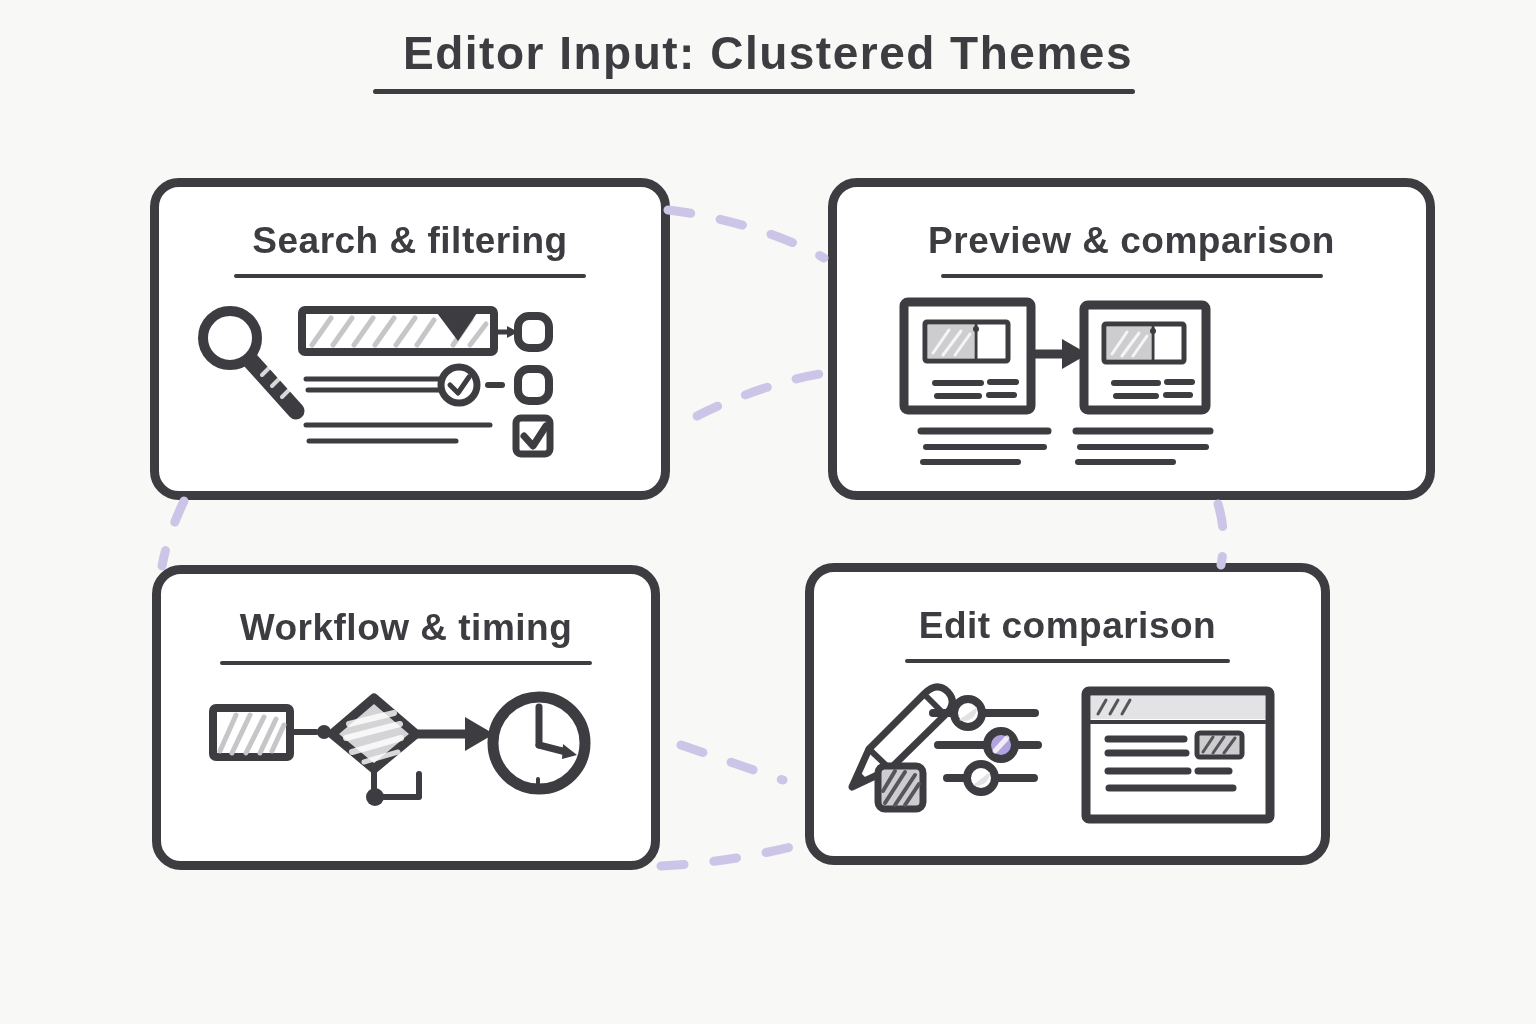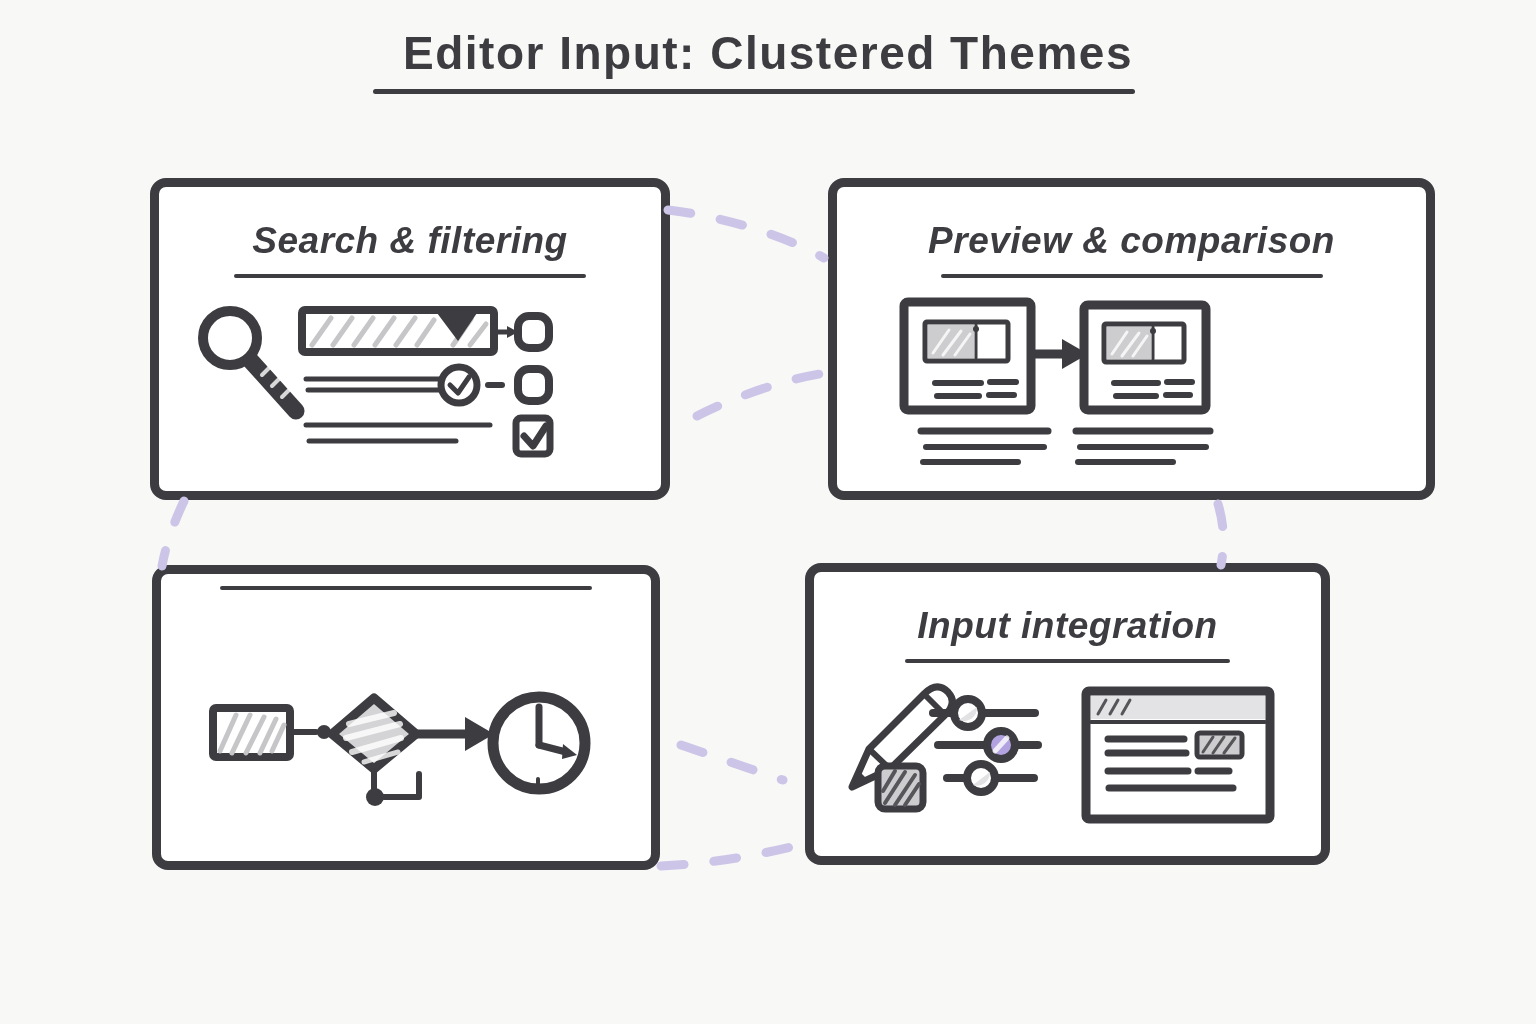--- a/index.html
+++ b/index.html
@@ -19,21 +19,21 @@
     font-family:"Liberation Sans", sans-serif;
     padding-left:6px;
   }
   .page-header{position:absolute;top:26px;left:0;right:0;text-align:center}
   .page-header h1{
     margin:0;font-size:46px;font-weight:700;letter-spacing:1.5px;color:var(--ink);
   }
   .title-underline{width:762px;height:5px;background:var(--ink);border-radius:3px;margin:9px auto 0;transform:translateX(-14px)}
   .cluster{
     position:absolute;background:var(--card);
-    border:9px solid var(--ink);border-radius:16px;font-style:italic;
+    border:9px solid var(--ink);border-radius:29px;
   }
   #c1{left:150px;top:178px;width:520px;height:322px}
   #c2{left:828px;top:178px;width:607px;height:322px}
   #c3{left:152px;top:565px;width:508px;height:305px}
   #c4{left:805px;top:563px;width:525px;height:302px}
   .cluster h2{
     margin:33px 0 0;text-align:center;font-size:37px;font-weight:700;
     letter-spacing:.5px;color:var(--ink);white-space:nowrap;
   }
   .rule{height:4px;background:var(--ink);border-radius:2px;margin:12px auto 0}
@@ -155,20 +155,21 @@
       </g>
       <g>
         <line class="s" x1="248" y1="253" x2="382" y2="253" stroke-width="7"></line>
         <line class="s" x1="252" y1="269" x2="378" y2="269" stroke-width="6"></line>
         <line class="s" x1="250" y1="284" x2="345" y2="284" stroke-width="6"></line>
       </g>
     </svg>
   </section>
 
   <section class="cluster" id="c3">
+    <h2>Workflow &amp; timing</h2>
     <div class="rule"></div>
     <svg class="sketch" width="508" height="305" viewBox="0 0 508 305">
       <g>
         <rect class="s w" x="61" y="143" width="77" height="49" rx="3" stroke-width="8"></rect>
         <line class="hl" x1="68" y1="186" x2="84" y2="150" stroke-width="5"></line>
         <line class="hl" x1="80" y1="188" x2="98" y2="150" stroke-width="5"></line>
         <line class="hl" x1="94" y1="188" x2="112" y2="152" stroke-width="5"></line>
         <line class="hl" x1="108" y1="188" x2="124" y2="154" stroke-width="5"></line>
         <line class="hl" x1="120" y1="186" x2="132" y2="160" stroke-width="5"></line>
       </g>
@@ -196,21 +197,21 @@
         <circle class="s w" cx="387" cy="178" r="46" stroke-width="11"></circle>
         <line class="s" x1="387" y1="180" x2="387" y2="142" stroke-width="7"></line>
         <line class="s" x1="387" y1="180" x2="414" y2="187" stroke-width="7"></line>
         <path class="f" d="M411 179 L425 190 L410 194 Z"></path>
         <line class="s" x1="386" y1="214" x2="386" y2="220" stroke-width="4"></line>
       </g>
     </svg>
   </section>
 
   <section class="cluster" id="c4">
-    <h2>Input integration</h2>
+    <h2>Edit comparison</h2>
     <div class="rule"></div>
     <svg class="sketch" width="525" height="302" viewBox="0 0 525 302">
       <g>
         <path class="s w" d="M47 224 L64 186 L119 131 Q132 118 143 129 Q153 140 140 152 L85 206 Z" stroke-width="7"></path>
         <line class="s" x1="64" y1="186" x2="85" y2="206" stroke-width="6"></line>
         <line class="s" x1="119" y1="131" x2="140" y2="152" stroke-width="6"></line>
         <path class="f" d="M47 224 L54 208 L63 217 Z"></path>
       </g>
       <g>
         <rect class="s gfill" x="73" y="203" width="45" height="43" rx="7" stroke-width="7"></rect>

